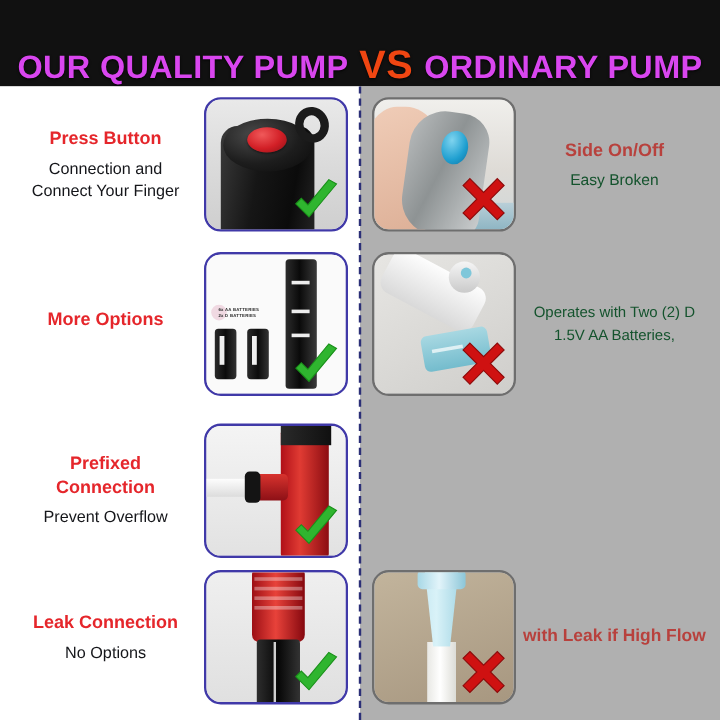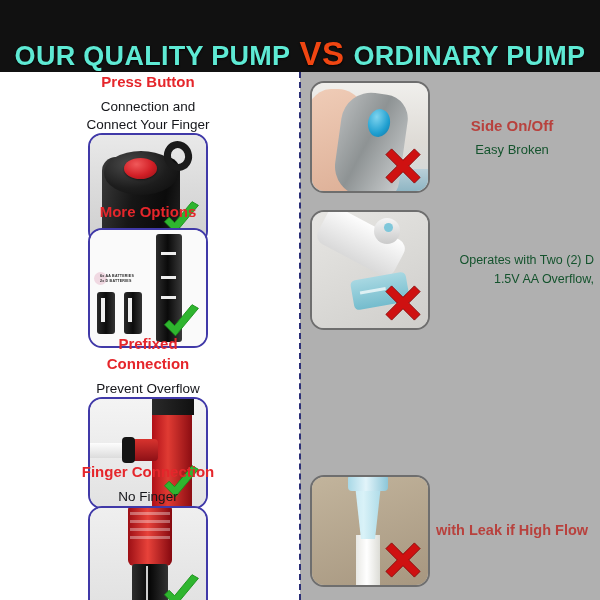--- a/index.html
+++ b/index.html
@@ -13,56 +13,56 @@
 
   
   .header{
     position:absolute;left:0;top:0;width:600px;height:72px;
     background:#111111;
     display:flex;align-items:center;justify-content:center;
     box-sizing:border-box;
   }
   .header-inner{display:flex;align-items:baseline;justify-content:center;gap:9px;white-space:nowrap;}
   .htitle{
-    font-size:27px;font-weight:bold;color:#5eead4;letter-spacing:.3px;
+    font-size:27px;font-weight:bold;color:#d946ef;letter-spacing:.3px;
     text-shadow:0 1px 2px rgba(0,0,0,.9);
     margin-top:42px;
   }
   .hvs{
     font-size:33px;font-weight:bold;color:#f04612;letter-spacing:.5px;
     text-shadow:0 1px 2px rgba(0,0,0,.9);
   }
 
   
   .col-left{position:absolute;left:0;top:72px;width:300px;height:528px;background:#ffffff;}
   .col-right{position:absolute;left:300px;top:72px;width:300px;height:528px;background:#b0b0b0;}
   .divider{
     position:absolute;left:299px;top:72px;width:0;height:528px;
     border-left:2px dashed #2b2f77;
   }
 
   
   .row{position:absolute;left:0;width:300px;display:flex;align-items:center;box-sizing:border-box;}
   .row.r1{top:0;height:130px;}
   .row.r2{top:130px;height:135px;}
-  .row.r3{top:262px;height:125px;}
+  .row.r3{top:274px;height:125px;}
   .row.r4{top:390px;height:138px;}
 
-  .row.left{flex-direction:column;padding:0 10px 0 6px;}
+  .row.left{flex-direction:row;padding:0 10px 0 6px;}
   .row.right{flex-direction:row;padding:0 6px 0 10px;}
 
   
   .txt{flex:1;text-align:center;line-height:1.32;}
   .txt .head{
     font-weight:bold;font-size:15px;color:#e5262b;margin:0 0 6px 0;
   }
   .txt .sub{font-size:13.5px;color:#15161a;}
   .col-right .txt .head{color:#b8413d;font-size:15px;}
   .col-right .txt .sub{color:#14532d;font-size:13px;}
-  .col-right .txt .sub.plain{font-size:12.5px;line-height:1.45;text-align:right;}
+  .col-right .txt .sub.plain{font-size:12.5px;line-height:1.45;}
   .col-right .txt .head.only{margin:0;font-size:14.5px;}
 
   
   .card{
     position:relative;width:120px;height:112px;border-radius:14px;
     overflow:hidden;flex:0 0 auto;box-sizing:border-box;
   }
   .card.good{border:2px solid #4039a8;background:#f3f3f3;}
   .card.bad{border:2px solid #6e6e6e;background:#cfcfcf;}
 
@@ -256,22 +256,22 @@
             <div class="ring"></div>
         </div>
         <svg class="mark" viewBox="0 0 48 48">
           <path d="M6 26 L18 38 L43 8 L36 4 L17 27 L11 21 Z" fill="#2fb52f" stroke="#199019" stroke-width="1"></path>
         </svg>
       </div>
     </div>
 
     <div class="row left r4">
       <div class="txt">
-        <div class="head">Finger Connection</div>
-        <div class="sub">No Finger</div>
+        <div class="head">Leak Connection</div>
+        <div class="sub">No Options</div>
       </div>
       <div class="card good">
         <div class="scene s-joint">
           <div class="red"></div>
           <div class="rib" style="top:4px"></div>
             <div class="rib" style="top:12px"></div>
           <div class="rib" style="top:20px"></div>
             <div class="rib" style="top:28px"></div>
           <div class="blk"></div>
             <div class="gl"></div>
@@ -312,21 +312,21 @@
           <div class="bat">
               <i></i>
             </div>
         </div>
         <svg class="mark x" viewBox="0 0 40 40">
           <path d="M8 2 L20 14 L32 2 L38 8 L26 20 L38 32 L32 38 L20 26 L8 38 L2 32 L14 20 L2 8 Z" fill="#cf1111" stroke="#8d0b0b" stroke-width="1"></path>
         </svg>
       </div>
       <div class="txt">
         <div class="sub plain">Operates with Two (2) D</div>
-        <div class="sub plain">1.5V AA Overflow,</div>
+        <div class="sub plain">1.5V AA Batteries,</div>
       </div>
     </div>
 
 
     <div class="row right r4">
       <div class="card bad">
         <div class="scene s-leak">
           <div class="tube"></div>
             <div class="cone"></div>
             <div class="neck"></div>

